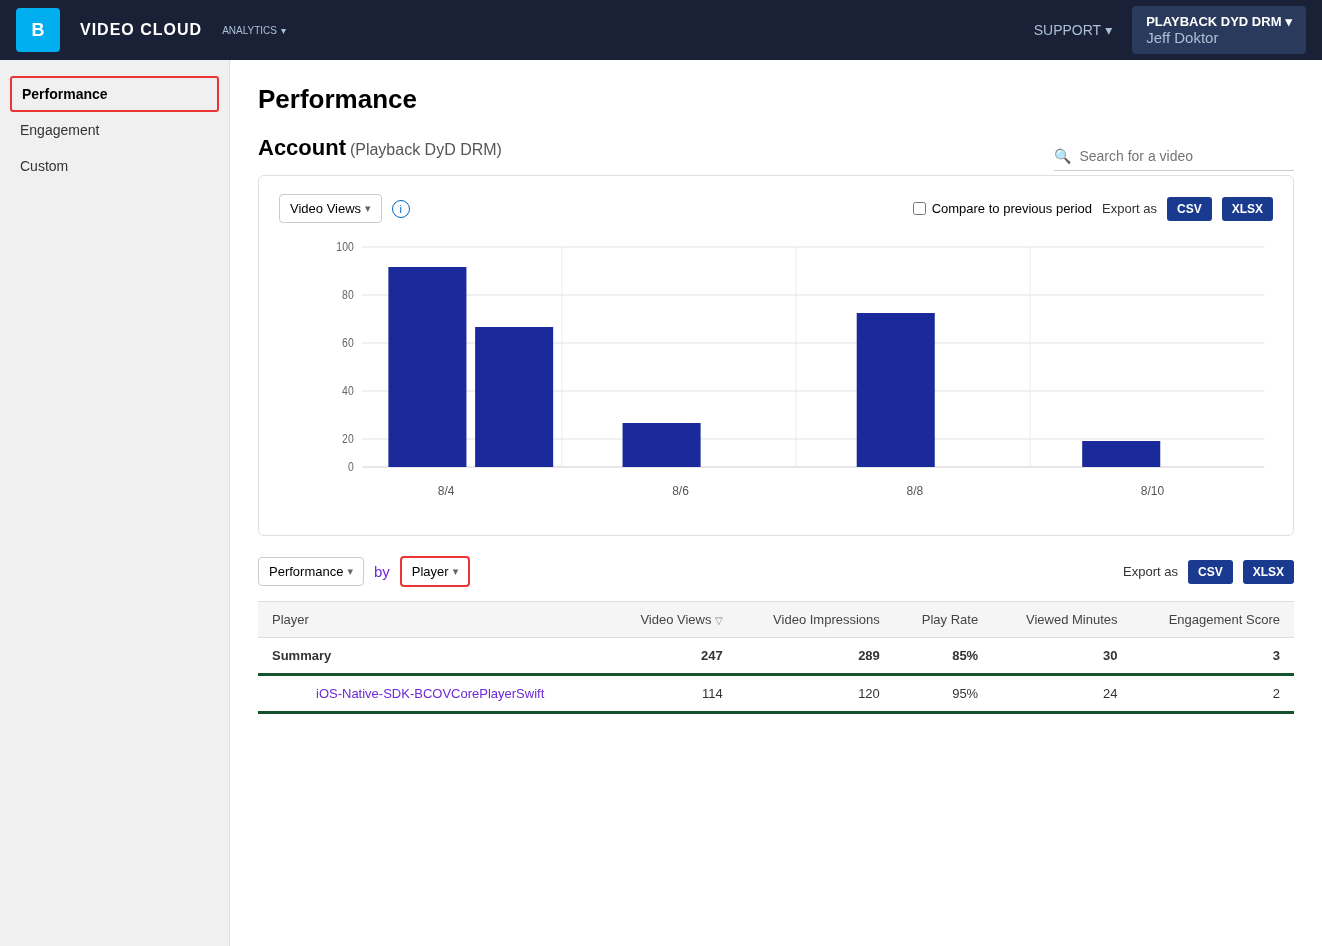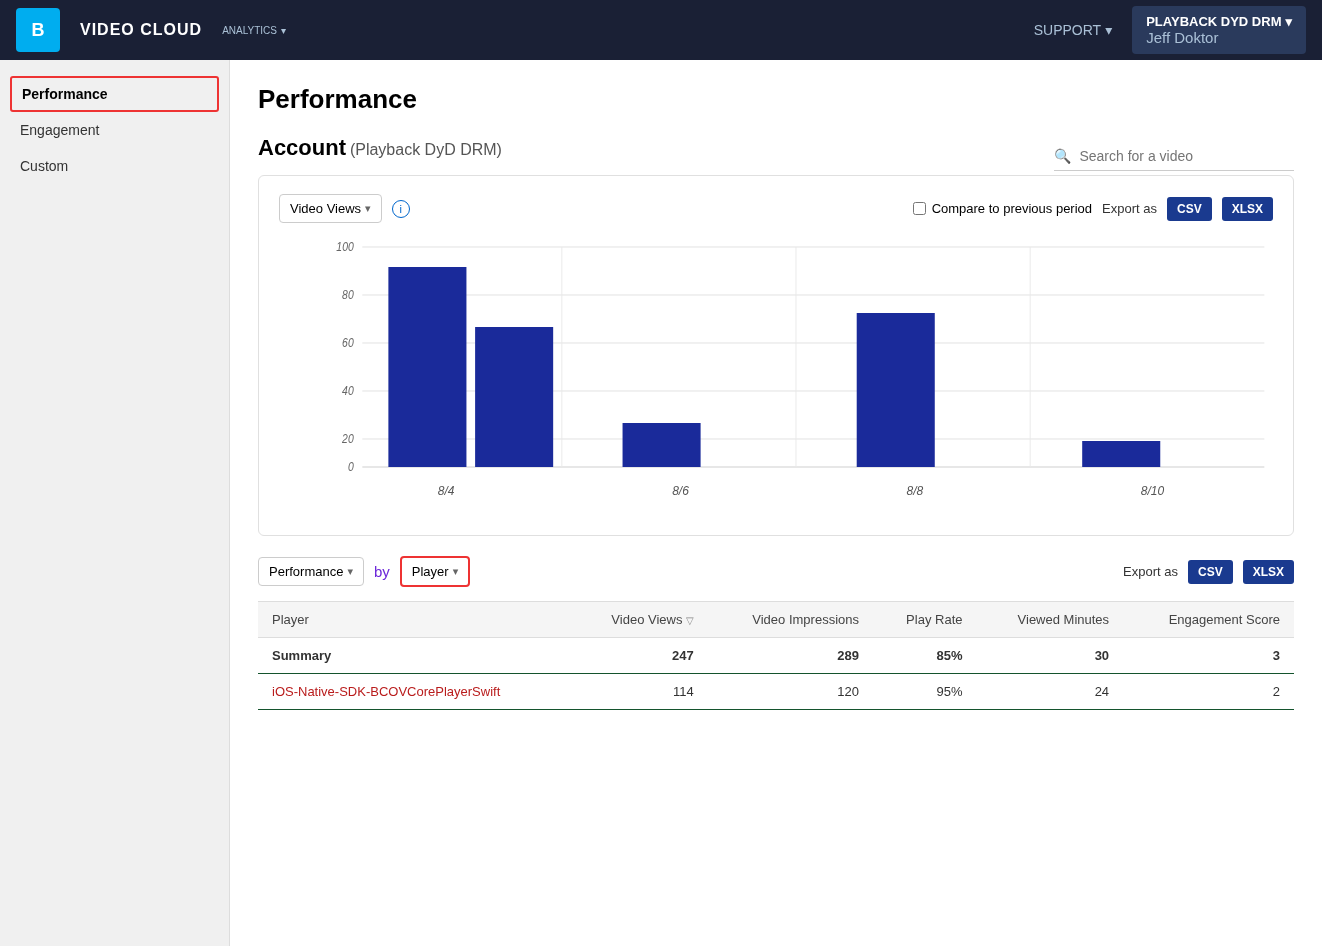--- a/index.html
+++ b/index.html
@@ -127,21 +127,21 @@
     .export-label { font-size: 13px; color: #333; }
     .btn-export {
       padding: 5px 10px; border: none; border-radius: 3px;
       font-size: 12px; font-weight: bold; cursor: pointer; color: white;
     }
     .btn-csv { background: #1a3a8f; }
     .btn-xlsx { background: #1a3a8f; }
 
     
     .bar-chart-area {
-      position: relative; height: 280px; padding-left: 40px; font-style: italic;
+      position: relative; height: 280px; padding-left: 40px;
     }
     .bar-chart-svg { width: 100%; height: 240px; }
     .bar-chart-x-labels {
       display: flex; justify-content: space-around;
       padding-left: 10px; font-size: 12px; color: #555; margin-top: 4px;
     }
 
     
     .table-section { margin-top: 10px; }
     .table-controls {
@@ -159,23 +159,23 @@
     }
     .table-right { margin-left: auto; display: flex; align-items: center; gap: 10px; }
 
     .data-table { width: 100%; border-collapse: collapse; font-size: 13px; }
     .data-table th {
       background: #f5f5f5; padding: 10px 14px; text-align: left;
       border-top: 1px solid #ddd; border-bottom: 1px solid #ddd;
       font-weight: normal; color: #444;
     }
     .data-table th.right, .data-table td.right { text-align: right; }
-    .data-table td { padding: 10px 14px; border-bottom: 1px solid #14532d; color: #333; }
+    .data-table td { padding: 10px 14px; border-bottom: 3px solid #14532d; color: #333; }
     .data-table tr.summary td { font-weight: bold; }
-    .data-table a { color: #b91c1c; text-decoration: none; }
+    .data-table a { color: #6d28d9; text-decoration: none; margin-left: 44px; }
     .sort-icon { color: #888; font-size: 10px; }
 
     .chevron { font-size: 11px; color: #666; }
   </style>
 </head>
 <body>
 
 <nav class="top-nav">
   <div class="top-nav-logo">
     <span>B</span>

